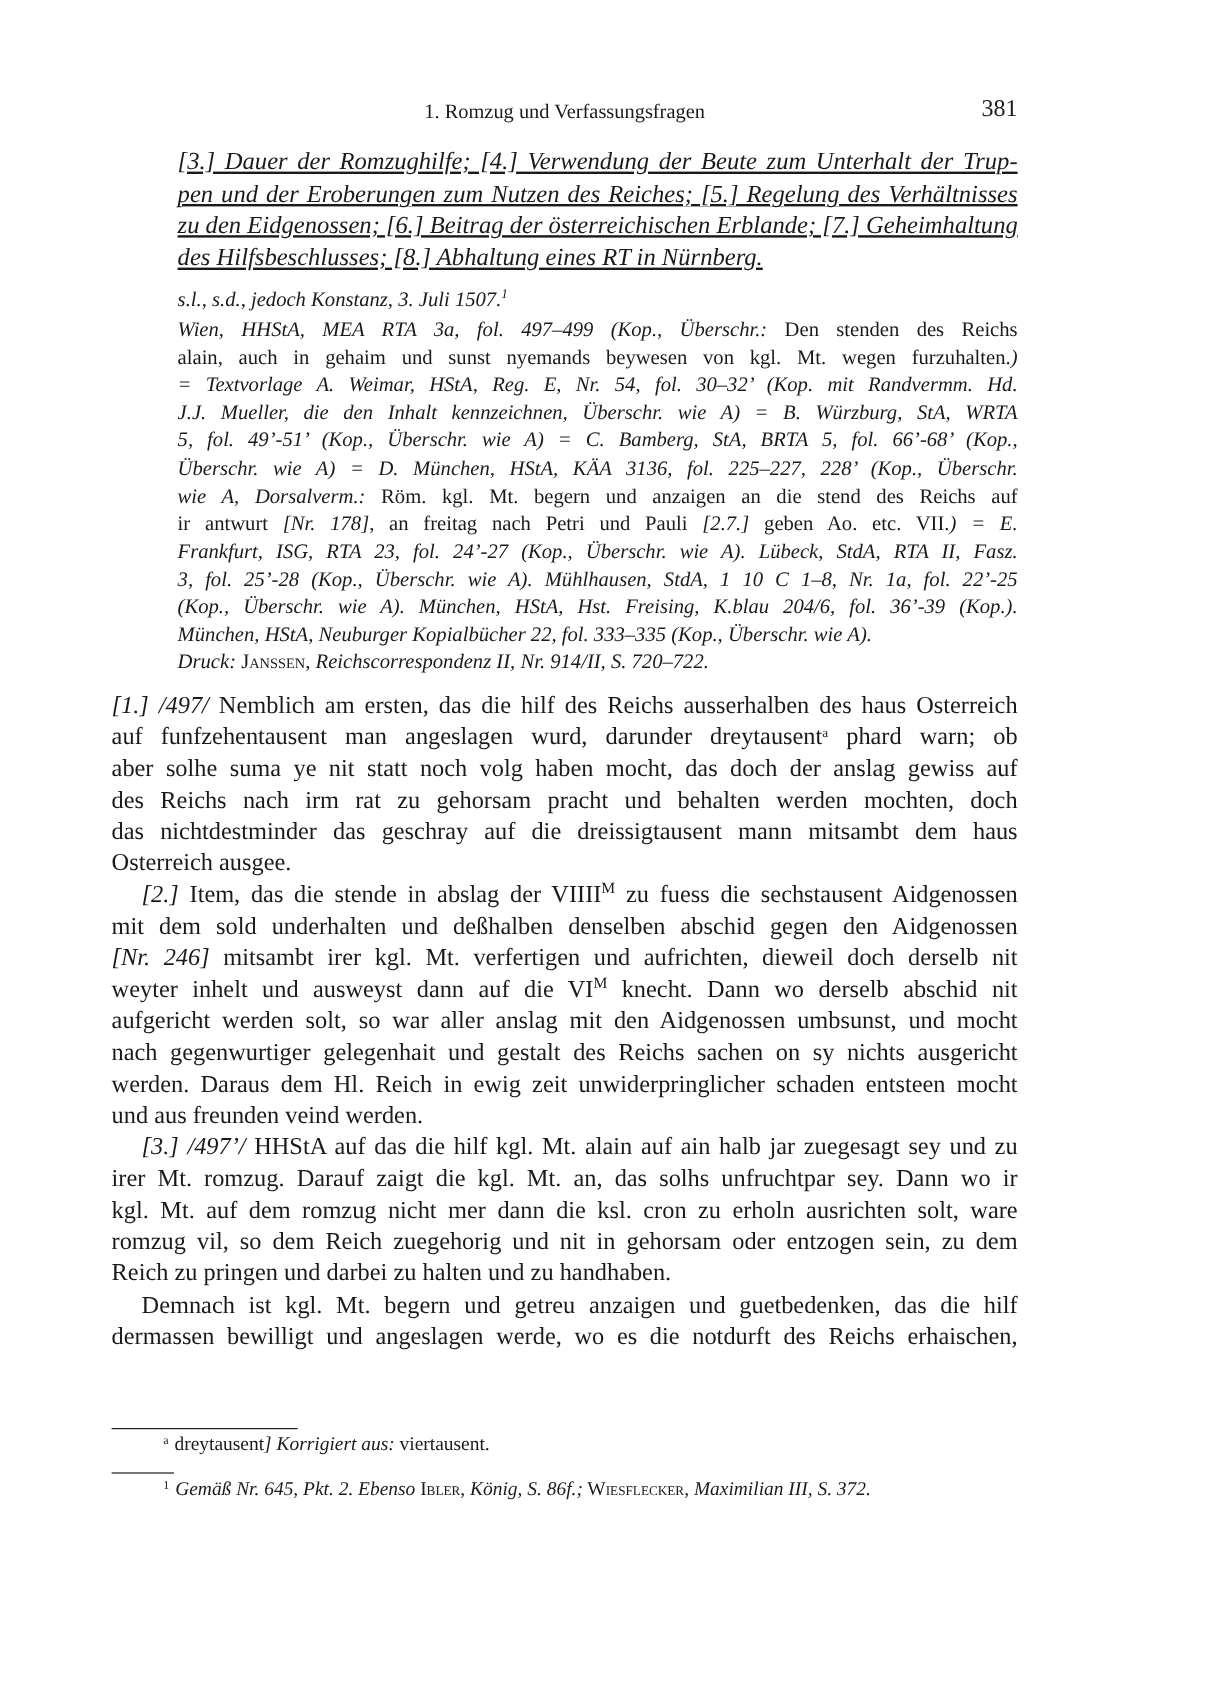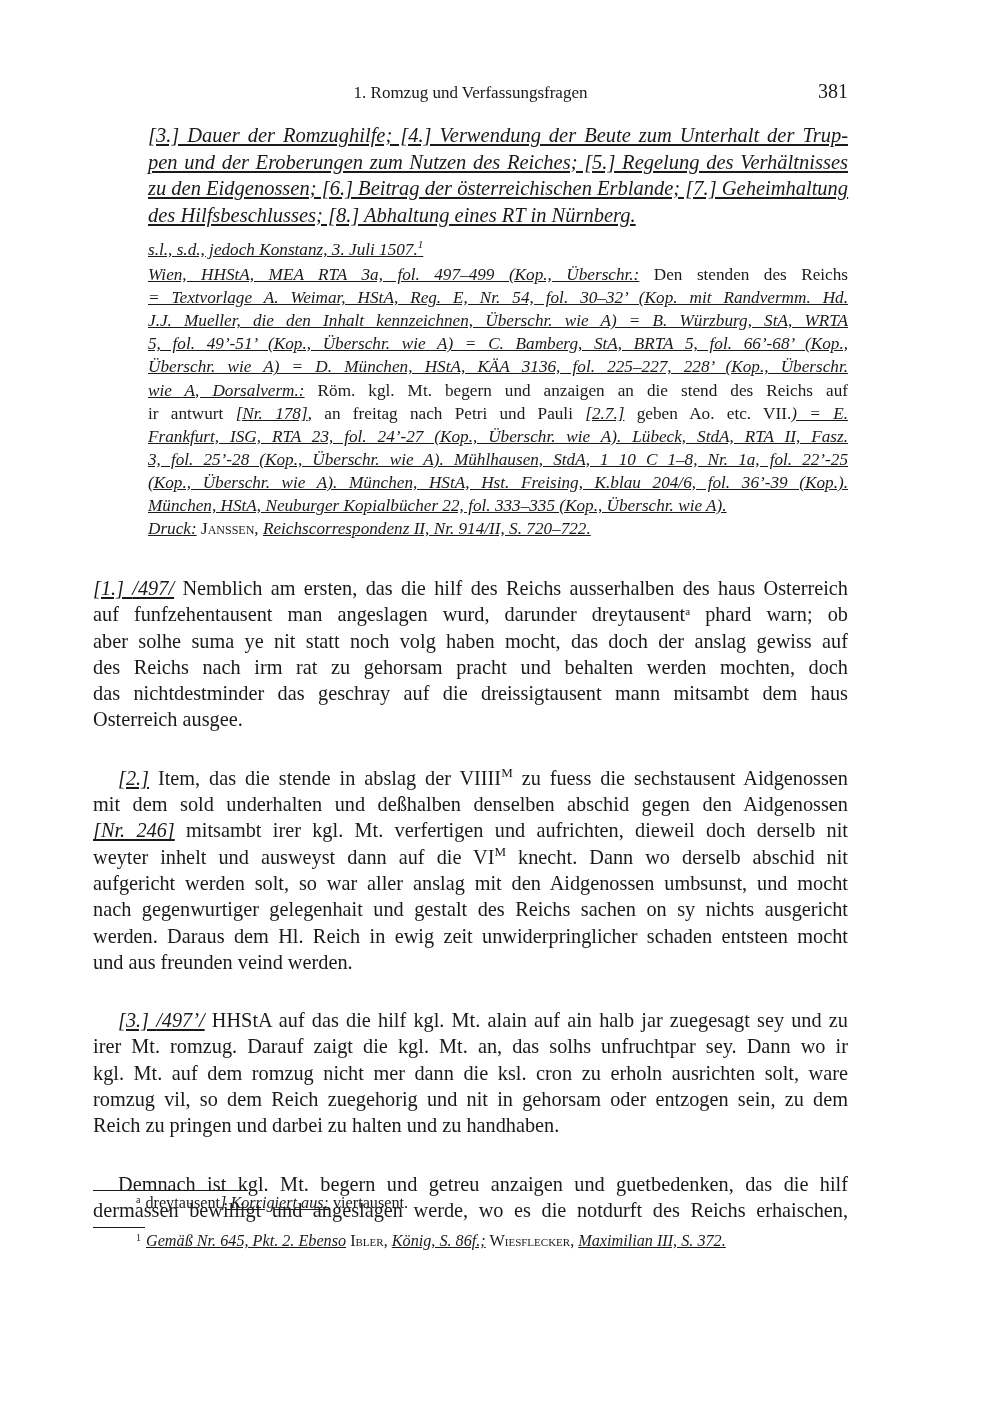--- a/index.html
+++ b/index.html
@@ -14,29 +14,29 @@
   .regest { position: absolute; left: 148px; top: 122px; width: 700px;
             font-style: italic; font-size: 20.5px; line-height: 26.5px; text-align: justify; text-decoration: underline; }
   .regest .line { display: block; text-align: justify; text-align-last: justify; white-space: nowrap; }
   .regest .line.last { text-align-last: left; }
 
   .source { position: absolute; left: 148px; top: 238px; width: 700px;
             font-size: 17.2px; line-height: 23.1px; }
   .source .line { display: block; text-align: justify; text-align-last: justify; white-space: nowrap; }
   .source .line.last { text-align-last: left; }
   .source .line.left { text-align-last: left; }
-  .it { font-style: italic; text-decoration: underline; }
+  .it { font-style: italic; }
   .sc { font-variant: small-caps; }
   sup.fn { font-size: 11px; vertical-align: 7px; line-height: 0; font-style: italic; }
 
   .body-text { position: absolute; left: 93px; top: 575px; width: 755px;
                font-size: 20.3px; line-height: 26.3px; }
   .body-text .line { display: block; text-align: justify; text-align-last: justify; white-space: nowrap; }
   .body-text .line.last { text-align-last: left; }
-  .body-text .line.indent { text-indent: 25px; margin-top: 32px; }
+  .body-text .line.indent { text-indent: 25px; }
   sup.m { font-size: 13px; vertical-align: 8px; line-height: 0; }
   sup.a { font-size: 11px; vertical-align: 6px; line-height: 0; }
 
   .fn-rule { position: absolute; height: 1px; background: #1a1a1a; }
   .footnote { position: absolute; left: 136px; font-size: 16.2px; white-space: nowrap; }
   .footnote .mark { font-size: 10px; vertical-align: 5px; margin-right: 5px; }
 </style>
 </head>
 <body>
 
@@ -50,20 +50,21 @@
   <div class="regest">
     <span class="line">[3.] Dauer der Romzughilfe; [4.] Verwendung der Beute zum Unterhalt der Trup-</span>
     <span class="line">pen und der Eroberungen zum Nutzen des Reiches; [5.] Regelung des Verhältnisses</span>
     <span class="line">zu den Eidgenossen; [6.] Beitrag der österreichischen Erblande; [7.] Geheimhaltung</span>
     <span class="line last">des Hilfsbeschlusses; [8.] Abhaltung eines RT in Nürnberg.</span>
   </div>
 
   <div class="source">
     <span class="line left it" style="margin-bottom:2px;"><span>s.l., s.d., jedoch Konstanz, 3. Juli 1507.</span><sup class="fn">1</sup></span>
     <span class="line"><span class="it">Wien, HHStA, MEA RTA 3a, fol. 497–499 (Kop., Überschr.:</span><span> Den stenden des Reichs</span></span>
+    <span class="line"><span>alain, auch in gehaim und sunst nyemands beywesen von kgl. Mt. wegen furzuhalten.</span><span class="it">)</span></span>
     <span class="line it">= Textvorlage A. Weimar, HStA, Reg. E, Nr. 54, fol. 30–32’ (Kop. mit Randvermm. Hd.</span>
     <span class="line it">J.J. Mueller, die den Inhalt kennzeichnen, Überschr. wie A) = B. Würzburg, StA, WRTA</span>
     <span class="line it">5, fol. 49’-51’ (Kop., Überschr. wie A) = C. Bamberg, StA, BRTA 5, fol. 66’-68’ (Kop.,</span>
     <span class="line it">Überschr. wie A) = D. München, HStA, KÄA 3136, fol. 225–227, 228’ (Kop., Überschr.</span>
     <span class="line"><span class="it">wie A, Dorsalverm.:</span><span> Röm. kgl. Mt. begern und anzaigen an die stend des Reichs auf</span></span>
     <span class="line"><span>ir antwurt </span><span class="it">[Nr. 178]</span><span>, an freitag nach Petri und Pauli </span><span class="it">[2.7.]</span><span> geben Ao. etc. VII.</span><span class="it">) = E.</span></span>
     <span class="line it">Frankfurt, ISG, RTA 23, fol. 24’-27 (Kop., Überschr. wie A). Lübeck, StdA, RTA II, Fasz.</span>
     <span class="line it">3, fol. 25’-28 (Kop., Überschr. wie A). Mühlhausen, StdA, 1 10 C 1–8, Nr. 1a, fol. 22’-25</span>
     <span class="line it">(Kop., Überschr. wie A). München, HStA, Hst. Freising, K.blau 204/6, fol. 36’-39 (Kop.).</span>
     <span class="line left it">München, HStA, Neuburger Kopialbücher 22, fol. 333–335 (Kop., Überschr. wie A).</span>

